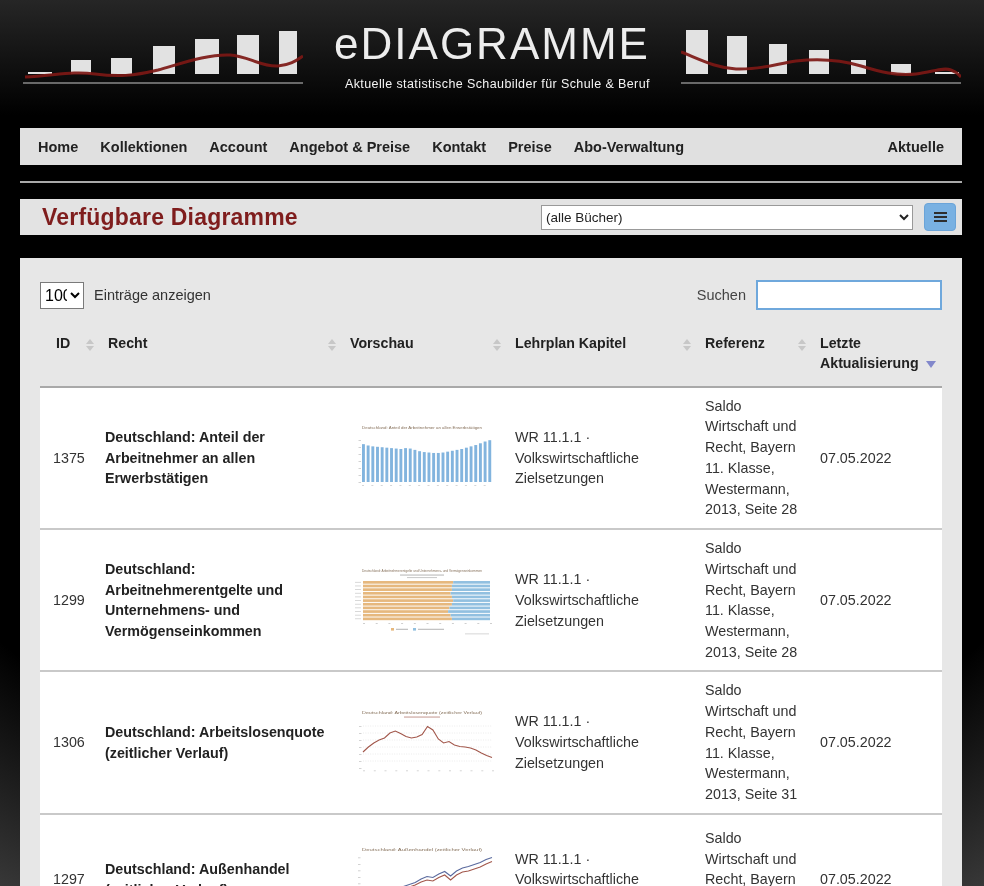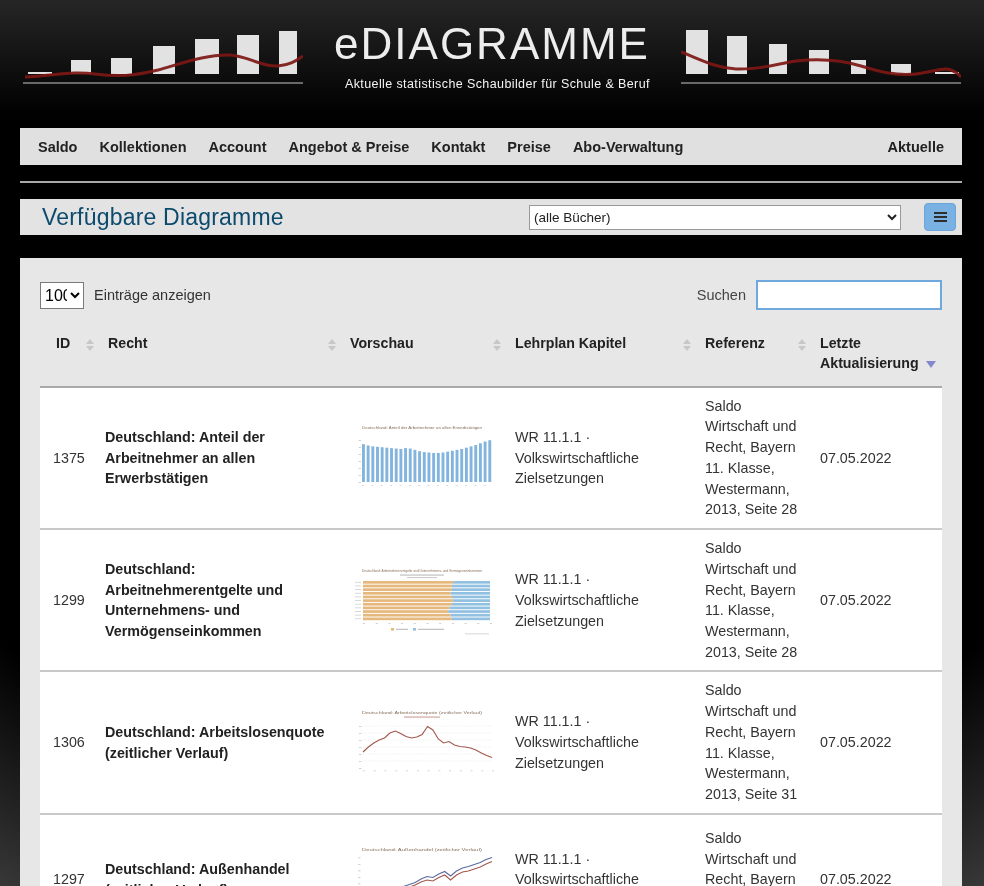--- a/index.html
+++ b/index.html
@@ -26,22 +26,22 @@
     display:flex; align-items:center; padding:0 18px; gap:22px;
     font-weight:bold; font-size:14.5px; color:#222;
   }
   .nav-item { cursor:pointer; white-space:nowrap; }
   .nav-right { margin-left:auto; cursor:pointer; }
 
   .divider { margin:16px 22px 0 20px; height:2px; background:#a9a9a9; }
 
   
   .titlebar { margin:16px 22px 0 20px; background:#e3e3e3; height:36px; display:flex; align-items:center; padding:0 6px 0 22px; }
-  .page-title { font-size:23px; font-weight:normal; color:#0c4a6e; letter-spacing:0.2px; }
-  .titlebar-right { margin-left:auto; display:flex; align-items:center; gap:23px; }
+  .page-title { font-size:23px; font-weight:bold; color:#7f1d1d; letter-spacing:0.2px; }
+  .titlebar-right { margin-left:auto; display:flex; align-items:center; gap:11px; }
   select.book { width:372px; height:25px; font-size:13.5px; border:1px solid #999; background:#fff; font-family:"Liberation Sans",sans-serif; color:#222; }
   .menu-btn { width:32px; height:28px; background:#79b1e2; border:1px solid #6ba4d8; border-radius:4px;
     display:flex; align-items:center; justify-content:center; cursor:pointer; }
   .menu-glyph { width:13px; height:1.6px; background:#2e2e2e; box-shadow:0 -4px 0 #2e2e2e, 0 4px 0 #2e2e2e; }
 
   
   .panel { margin:23px 22px 0 20px; background:#e7e7e7; padding:20px; min-height:700px; }
 
   .controls { display:flex; align-items:center; margin:2px 0 16px 0; }
   select.plen { width:44px; height:27px; border:1px solid #7a7a7a; background:#fff; font-size:16px; font-family:"Liberation Sans",sans-serif; }
@@ -96,21 +96,21 @@
     <rect x="128" y="34" width="20" height="24" fill="#e2e2e2"></rect>
     <rect x="170" y="44" width="15" height="14" fill="#e2e2e2"></rect>
     <rect x="210" y="48" width="20" height="10" fill="#e2e2e2"></rect>
     <rect x="254" y="56" width="24" height="2" fill="#e2e2e2"></rect>
     <path d="M0,36 C20,44 35,52 55,53 C80,54 95,48 115,45 C140,42 160,44 180,50 C200,56 215,60 235,58 C252,56 262,51 270,54 C276,56 278,59 280,61" fill="none" stroke="#7d1815" stroke-width="3" opacity="0.92"></path>
     <line x1="0" y1="67" x2="280" y2="67" stroke="#8a8a8a" stroke-width="1.6"></line>
   </svg>
 </div>
 
 <div class="navbar">
-  <div class="nav-item">Saldo</div>
+  <div class="nav-item">Home</div>
     <div class="nav-item">Kollektionen</div>
     <div class="nav-item">Account</div>
     <div class="nav-item">Angebot &amp; Preise</div>
     <div class="nav-item">Kontakt</div>
     <div class="nav-item">Preise</div>
     <div class="nav-item">Abo-Verwaltung</div>
     <div class="nav-right nav-item">Aktuelle</div>
 </div>
 
 <div class="divider"></div>

